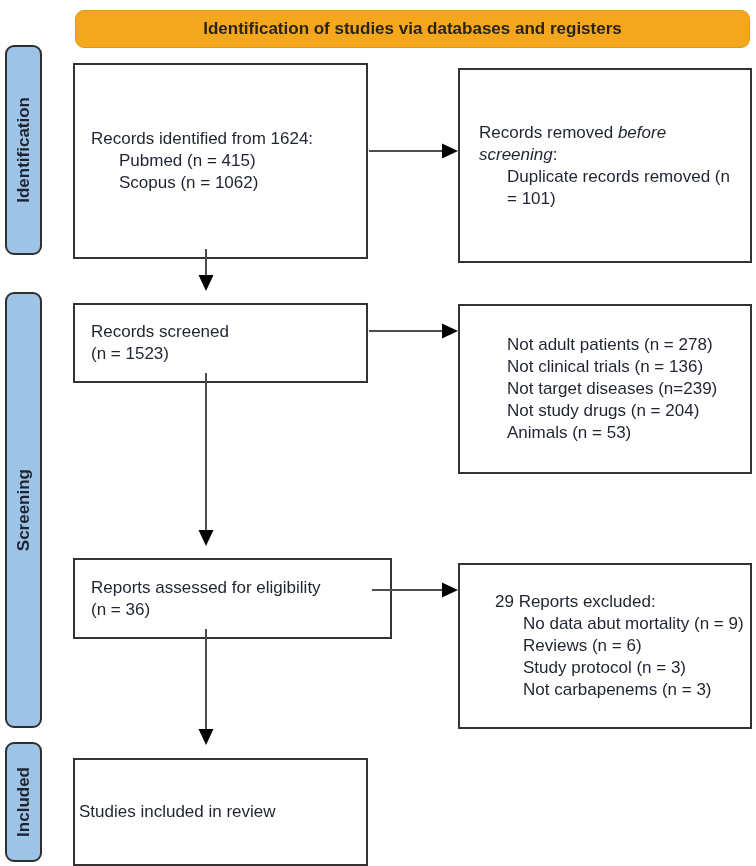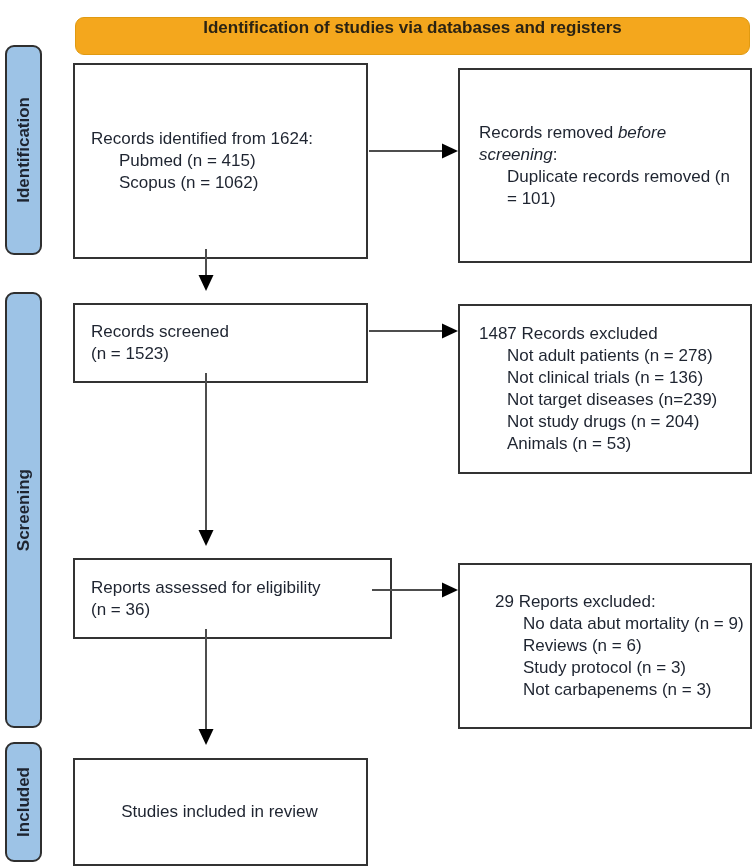--- a/index.html
+++ b/index.html
@@ -10,25 +10,25 @@
   }
   .canvas {
     position: relative;
     width: 756px;
     height: 866px;
     background: #ffffff;
     overflow: hidden;
   }
   .banner {
     position: absolute;
-    left: 75px; top: 17px; width: 675px; height: 38px;
+    left: 75px; top: 10px; width: 675px; height: 38px;
     background: var(--banner-bg, #f4a71d);
     border: 1px solid #e09a12;
     border-radius: 9px;
-    display: flex; justify-content: center;
+    display: flex; align-items: center; justify-content: center;
     font-weight: bold; font-size: 17px; color: #2b2313;
   }
   .stage {
     position: absolute;
     left: 5px; width: 37px;
     background: var(--stage-bg, #9dc3e6);
     border: 2px solid #2f2f2f;
     border-radius: 9px;
     display: flex; align-items: center; justify-content: center;
   }
@@ -51,21 +51,21 @@
     margin-top: 11px;
   }
   .box .ind { padding-left: 28px; }
   .it { font-style: italic; }
   .b1 { left: 73px; top: 52px;  width: 295px; height: 196px; padding-left: 16px; }
   .b2 { left: 458px; top: 57px; width: 294px; height: 195px; padding-left: 19px; }
   .b3 { left: 73px; top: 292px; width: 295px; height: 80px;  padding-left: 16px; }
   .b4 { left: 458px; top: 293px; width: 294px; height: 170px; padding-left: 19px; }
   .b5 { left: 73px; top: 547px; width: 319px; height: 81px;  padding-left: 16px; }
   .b6 { left: 458px; top: 552px; width: 294px; height: 166px; padding-left: 35px; }
-  .b7 { left: 73px; top: 747px; width: 295px; height: 108px; padding-left: 4px; text-align: center; }
+  .b7 { left: 73px; top: 747px; width: 295px; height: 108px; padding-left: 4px; }
   .arrows {
     position: absolute; left: 0; top: 0;
     width: 756px; height: 866px;
     pointer-events: none;
   }
   .arrows line { stroke: #4d4d4d; stroke-width: 2; }
   .arrows polygon { fill: #000000; }
 </style>
 </head>
 <body>
@@ -97,21 +97,20 @@
     <div><span class="it">screening</span><span>:</span></div>
     <div class="ind">Duplicate records removed (n = 101)</div>
   </div>
 
   <div class="box b3">
     <div>Records screened</div>
     <div>(n = 1523)</div>
   </div>
 
   <div class="box b4">
-    <div>1487 Records excluded</div>
     <div class="ind">Not adult patients (n = 278)</div>
     <div class="ind">Not clinical trials (n = 136)</div>
     <div class="ind">Not target diseases (n=239)</div>
     <div class="ind">Not study drugs (n = 204)</div>
     <div class="ind">Animals (n = 53)</div>
   </div>
 
   <div class="box b5">
     <div>Reports assessed for eligibility</div>
     <div>(n = 36)</div>

